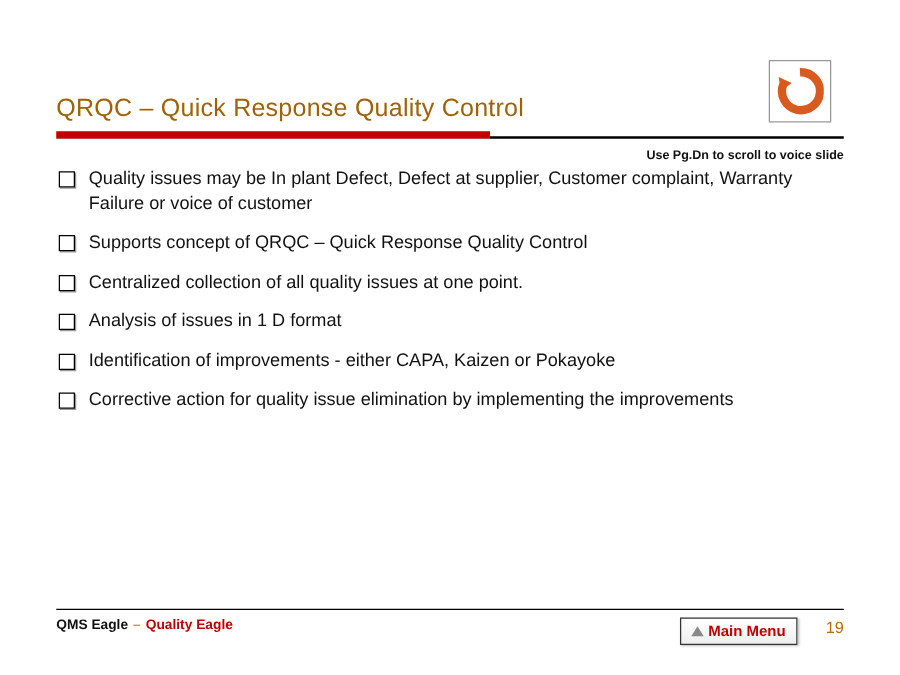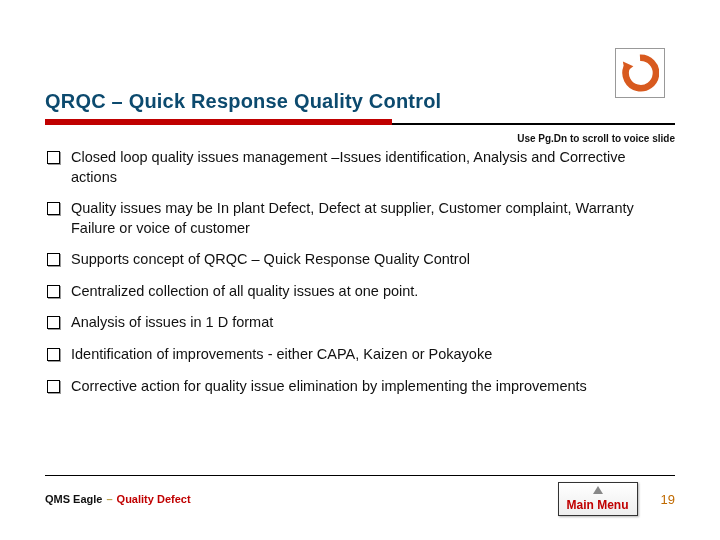--- a/index.html
+++ b/index.html
@@ -24,23 +24,23 @@
     height: 50px;
     border: 1px solid #999;
     display: flex;
     align-items: center;
     justify-content: center;
     background: #fff;
   }
   .logo svg { width: 38px; height: 38px; }
   .title {
     font-size: 20px;
-    font-weight: bold;
-    color: #0c4a6e;
-    margin-top: 40px;
+    font-weight: normal;
+    color: #a16207;
+    margin-top: 26px;
     margin-bottom: 6px;
     letter-spacing: 0.2px;
   }
   .rule {
     height: 6px;
     width: 100%;
     display: flex;
   }
   .rule .red { background: #c00000; width: 55%; height: 6px; }
   .rule .rest { border-top: 2px solid #000; flex: 1; height: 0; margin-top: 4px; }
@@ -76,41 +76,40 @@
     background: #fff;
   }
   .footer {
     position: absolute;
     left: 45px;
     right: 45px;
     bottom: 24px;
     border-top: 1.5px solid #000;
     padding-top: 6px;
     display: flex;
-    align-items: center;
+    align-items: flex-start;
     font-size: 11px;
     font-weight: bold;
   }
   .footer .brand { color: #111; }
   .footer .sep { color: #bfa24a; margin: 0 4px; }
   .footer .section { color: #c00000; }
   .footer .spacer { flex: 1; }
   .main-menu {
     display: inline-flex;
     align-items: center;
     gap: 4px;
     padding: 3px 8px;
     border: 1px solid #333;
     background: linear-gradient(#fff,#eee);
     color: #c00000;
     font-size: 12px;
     font-weight: bold;
     box-shadow: 1px 1px 2px rgba(0,0,0,.3);
     cursor: pointer;
-    flex-direction: column;
   }
   .main-menu .arrow {
     width: 0; height: 0;
     border-left: 5px solid transparent;
     border-right: 5px solid transparent;
     border-bottom: 8px solid #888;
   }
   .pagenum {
     margin-left: 23px;
     color: #c06a00;
@@ -133,33 +132,32 @@
   <h1 class="title">QRQC – Quick Response Quality Control</h1>
 
   <div class="rule">
     <div class="red"></div>
       <div class="rest"></div>
   </div>
 
   <div class="hint">Use Pg.Dn to scroll to voice slide</div>
 
   <ul class="bullets">
-    <li>Closed loop quality issues management –Issues identification, Analysis and Corrective actions</li>
     <li>Quality issues may be In plant Defect, Defect at supplier, Customer complaint, Warranty Failure or voice of customer</li>
     <li>Supports concept of QRQC – Quick Response Quality Control</li>
     <li>Centralized collection of all quality issues at one point.</li>
     <li>Analysis of issues in 1 D format</li>
     <li>Identification of improvements - either CAPA, Kaizen or Pokayoke</li>
     <li>Corrective action for quality issue elimination by implementing the improvements</li>
   </ul>
 
   <div class="footer">
     <span class="brand">QMS Eagle</span>
     <span class="sep">–</span>
-    <span class="section">Quality Defect</span>
+    <span class="section">Quality Eagle</span>
     <span class="spacer"></span>
     <span class="main-menu">
       <span class="arrow"></span>
       <span>Main Menu</span>
     </span>
     <span class="pagenum">19</span>
   </div>
 
 </div>
 

